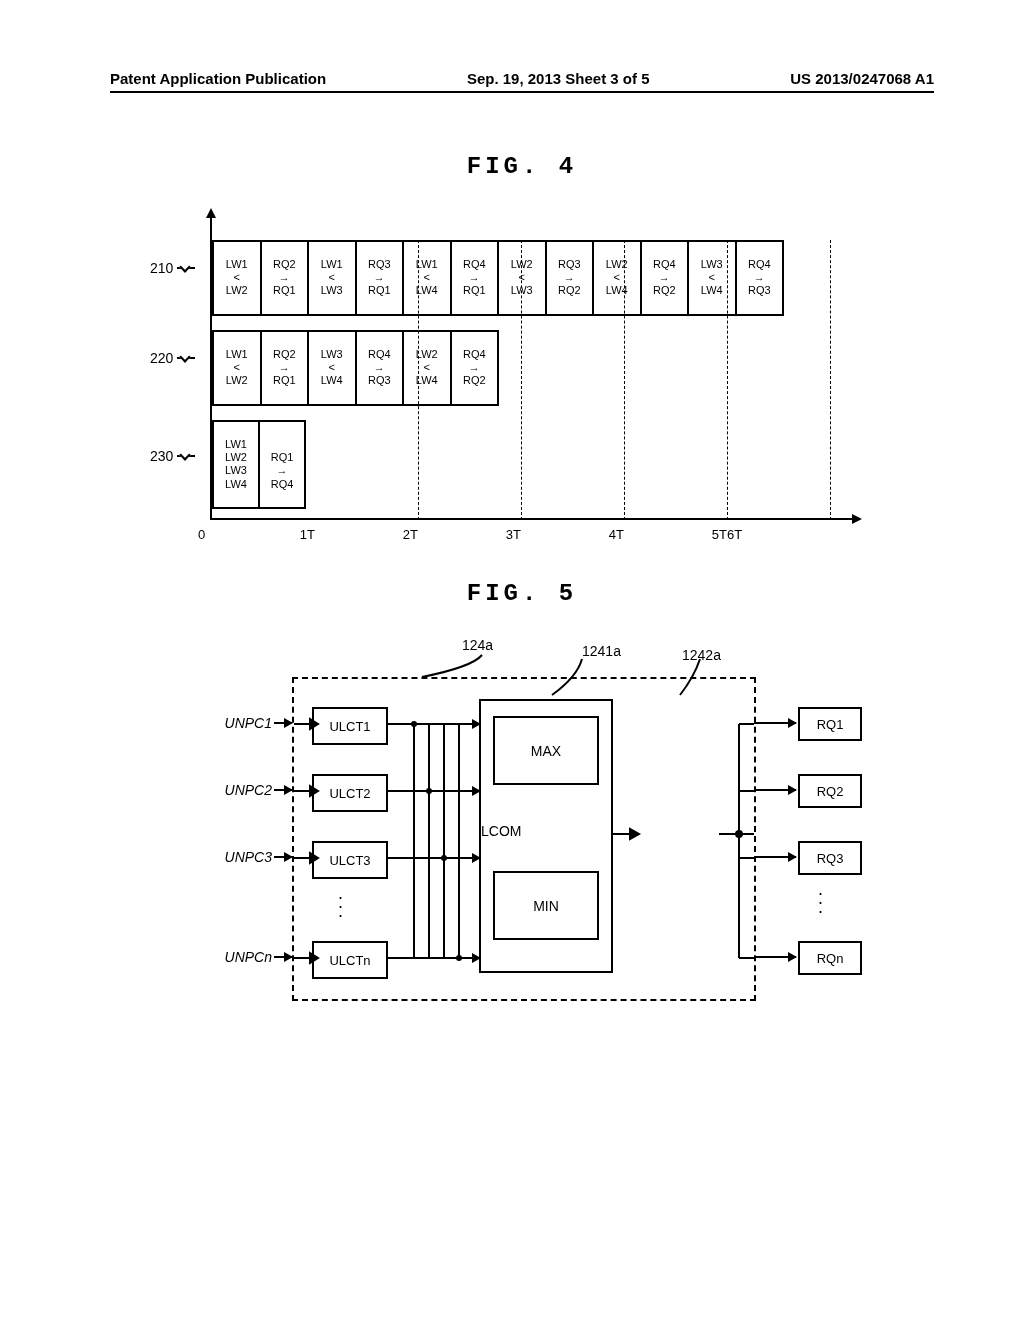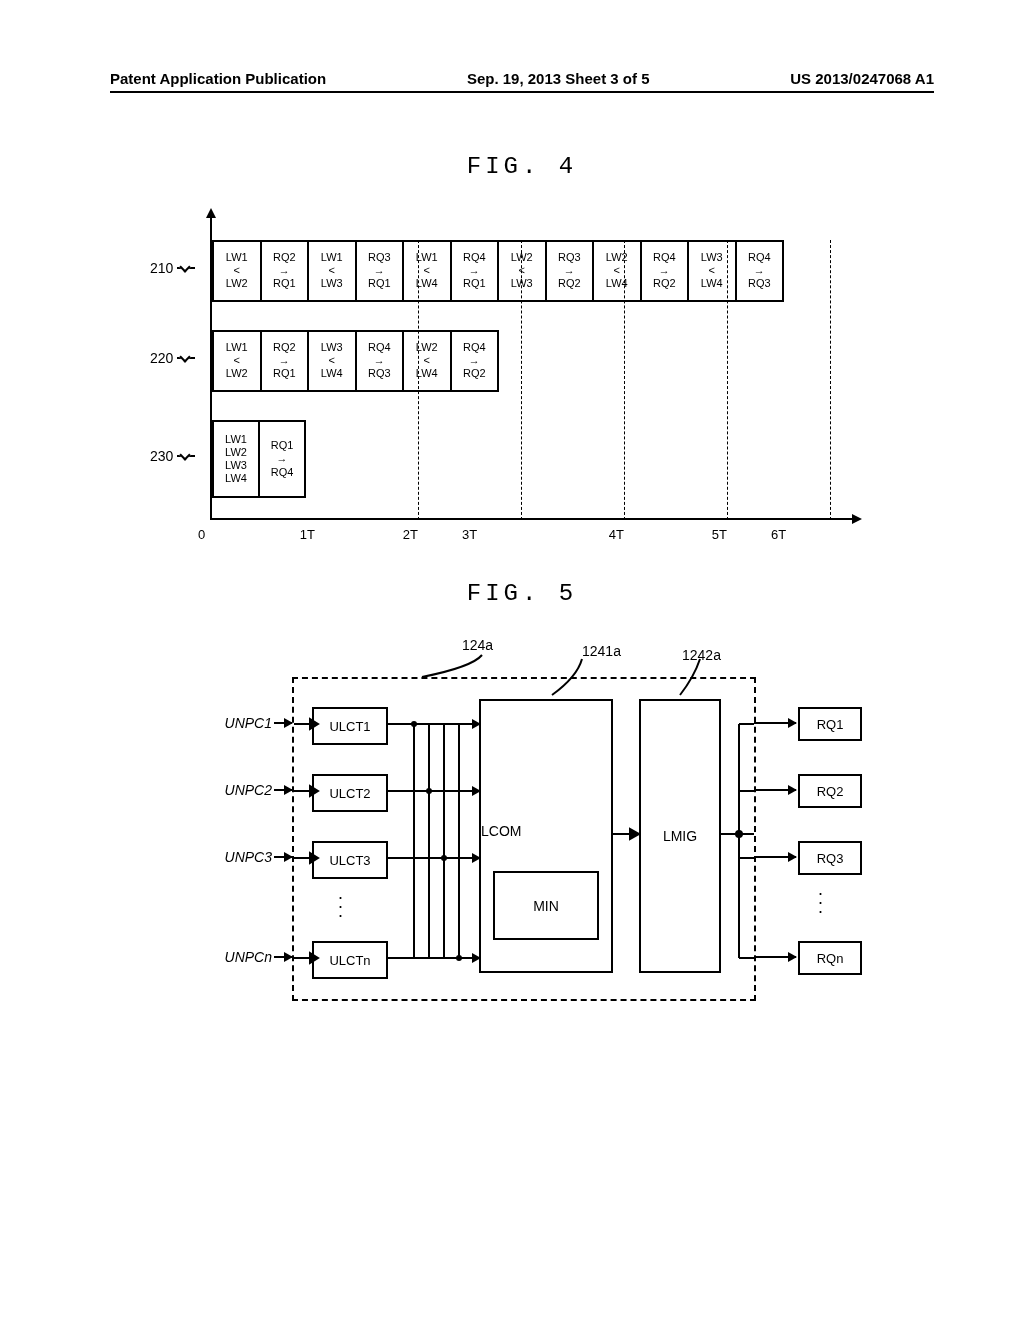--- a/index.html
+++ b/index.html
@@ -19,21 +19,21 @@
     display: flex;
     justify-content: space-between;
     font-size: 15px;
     font-weight: bold;
     border-bottom: 2px solid #000;
     padding-bottom: 4px;
   }
   .fig-title {
     text-align: center;
     font-size: 24px;
-    font-weight: normal;
+    font-weight: bold;
     letter-spacing: 4px;
     font-family: "Courier New", monospace;
   }
   .fig4-title { margin: 60px 0 30px 0; }
   .fig5-title { margin: 50px 0 30px 0; }
 
   
   .fig4 {
     margin-left: 40px;
     position: relative;
@@ -96,23 +96,23 @@
   .row2 { top: 120px; }
   .row3 { top: 210px; }
   .cell {
     border:2px solid #000;
     width:46px;
     min-height:60px;
     font-size:11px;
     text-align:center;
     display:flex;
     flex-direction:column;
-    justify-content:center;
+    justify-content:flex-end;
     line-height:1.2;
-    padding:9px 0;
+    padding:16px 0;
     box-sizing:border-box;
     margin-right:-2px;
   }
   .cell.tall { min-height: 78px; }
   .cell .rel { font-size:11px; }
   .ticks {
     position:absolute;
     left:62px; bottom:-12px;
     display:flex;
     width:618px;
@@ -350,24 +350,24 @@
           <span class="rel">RQ1</span>
           <span class="rel">→</span>
           <span class="rel">RQ4</span>
         </div>
       </div>
 
     <span class="tick0">0</span>
     <div class="ticks">
       <span class="tick" style="text-align:right">1T</span>
       <span class="tick" style="text-align:right">2T</span>
-      <span class="tick" style="text-align:center">3T</span>
+      <span class="tick" style="text-align:right">3T</span>
       <span class="tick" style="text-align:right">4T</span>
       <span class="tick" style="text-align:right">5T</span>
-      <span class="tick" style="text-align:center">6T</span>
+      <span class="tick" style="text-align:left">6T</span>
     </div>
   </div>
 
   <div class="fig-title fig5-title">FIG. 5</div>
 
   <div class="fig5">
 
     <span class="topref" style="left:280px; top:0">124a</span>
     <span class="topref" style="left:400px; top:6px">1241a</span>
     <span class="topref" style="left:500px; top:10px">1242a</span>
@@ -380,25 +380,25 @@
 
     <div class="dashbox">
 
       <div class="ulct" style="top:28px">ULCT1</div>
       <div class="ulct" style="top:95px">ULCT2</div>
       <div class="ulct" style="top:162px">ULCT3</div>
       <div class="ulct" style="top:262px">ULCTn</div>
       <div class="vdots" style="left:44px; top:210px">.<br>.<br>.</div>
 
       <div class="lcom">
+        <div class="innerbox" style="top:15px">MAX</div>
         <div class="lcom-lbl" style="top:122px">LCOM</div>
         <div class="innerbox" style="top:170px">MIN</div>
       </div>
 
-      <div class="lmig">LMIG</div>
 
       <svg class="wires" width="460" height="320">
 
         <g stroke="#000" stroke-width="2" fill="#000">
           <line x1="0" y1="45" x2="16" y2="45"></line>
             <polygon points="16,40 16,50 24,45"></polygon>
           <line x1="0" y1="112" x2="16" y2="112"></line>
             <polygon points="16,107 16,117 24,112"></polygon>
           <line x1="0" y1="179" x2="16" y2="179"></line>
             <polygon points="16,174 16,184 24,179"></polygon>

